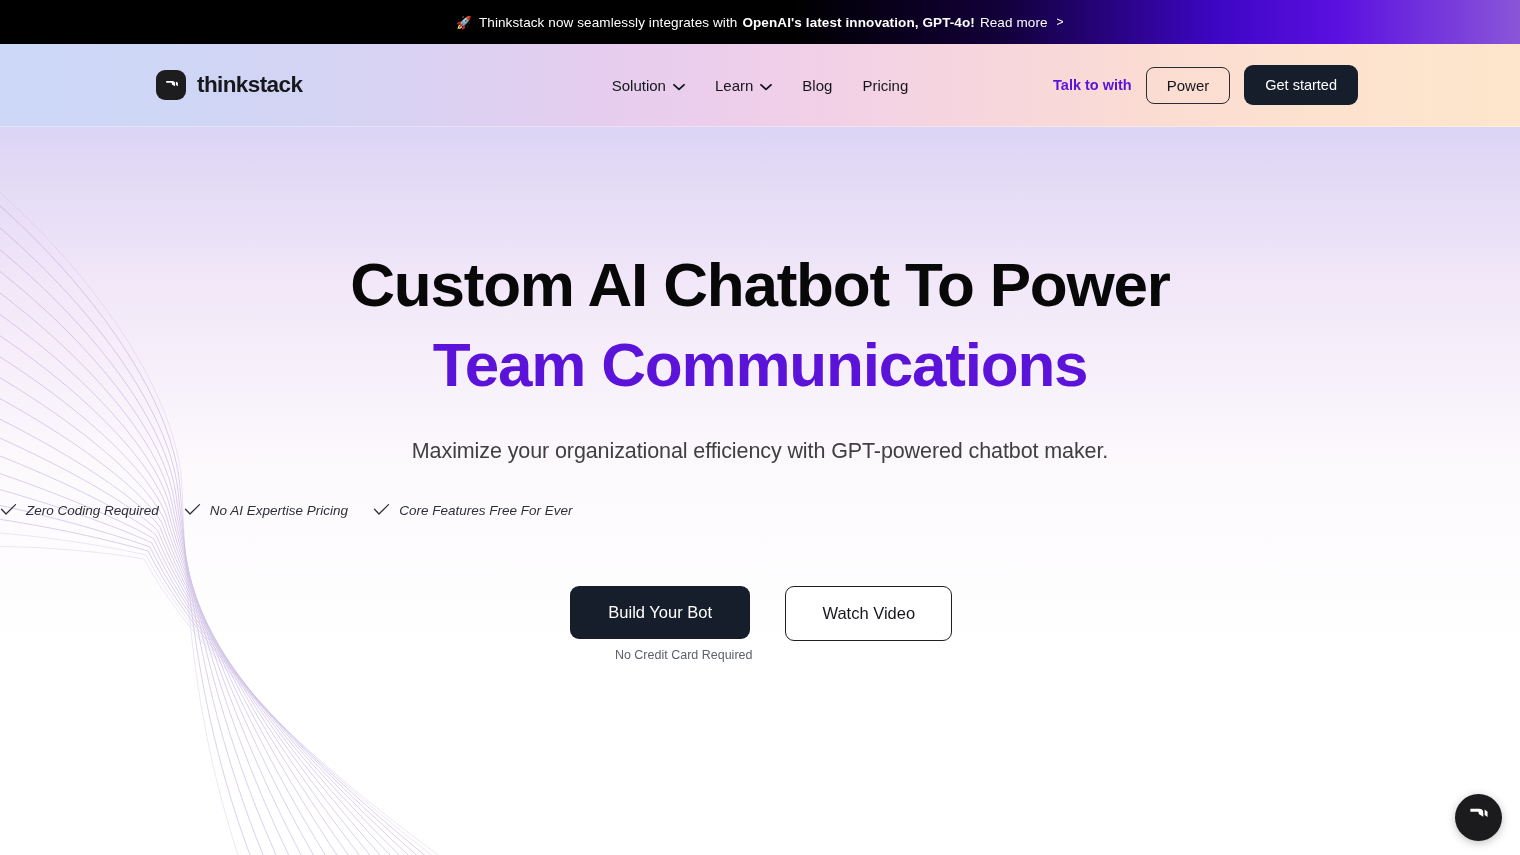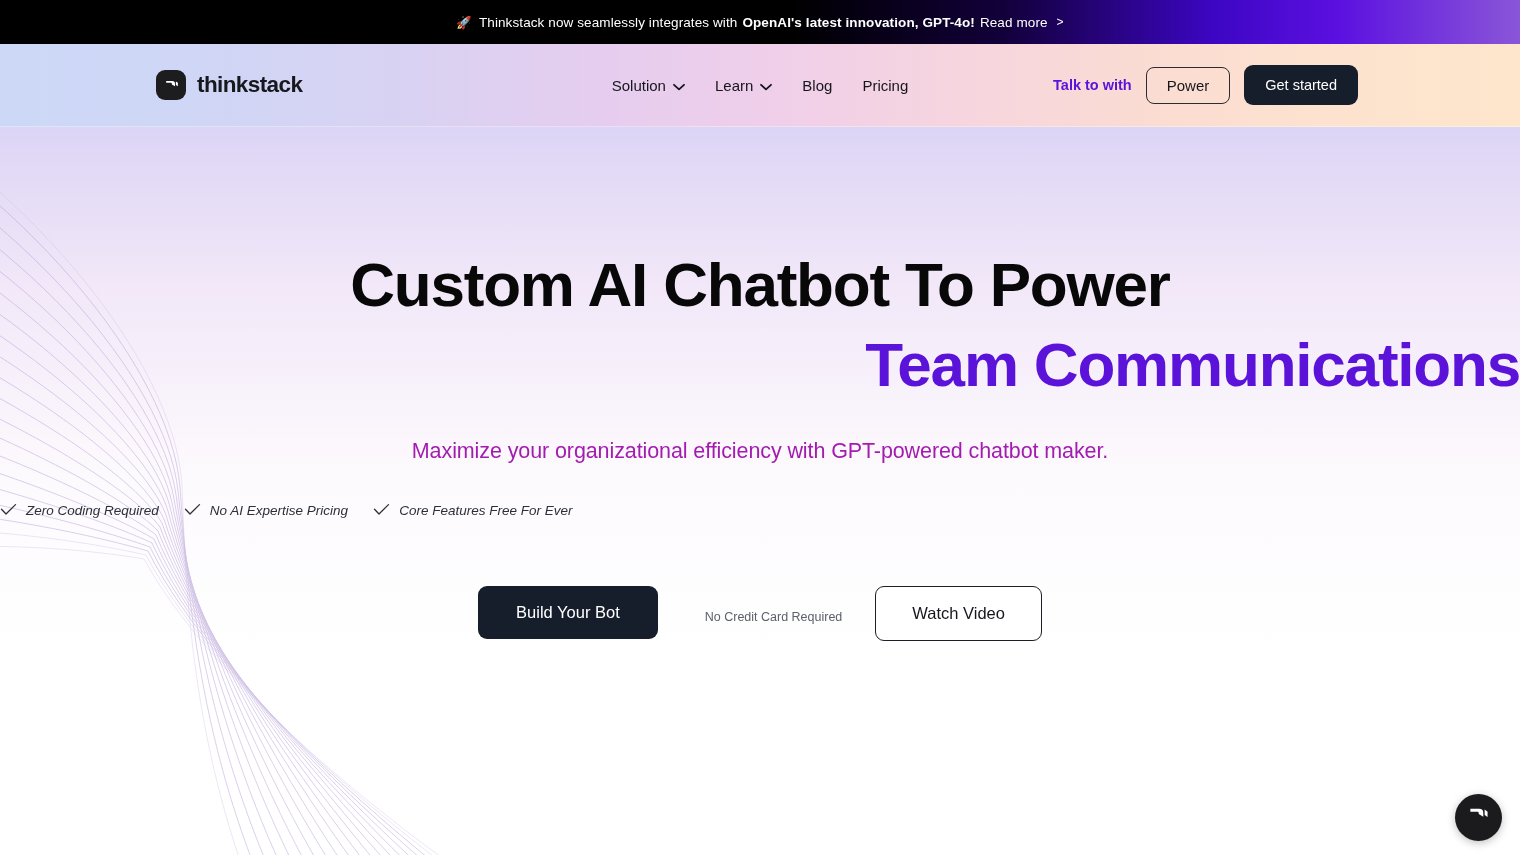--- a/index.html
+++ b/index.html
@@ -70,33 +70,33 @@
       linear-gradient(180deg, rgba(214,205,243,.85) 0%, rgba(231,213,243,.55) 22%, rgba(246,235,247,.25) 48%, rgba(255,255,255,0) 72%),
       #ffffff;
   }
   .swirl { position:absolute; left:-130px; top:-60px; width:760px; height:880px; opacity:.95; }
 
   .hero-content { position:relative; z-index:5; text-align:center; padding-top:118px; }
   .h1 {
     font-size:62px; font-weight:bold; color:#080808;
     letter-spacing:-1.2px; line-height:1.29;
   }
-  .h1 .accent { color:#5b12d9; display:block;text-align:right; }
+  .h1 .accent { color:#5b12d9; display:block; }
   .sub {
-    margin-top:34px; font-size:21.5px; color:#a21caf; font-weight:normal;
+    margin-top:34px; font-size:21.5px; color:#404040; font-weight:normal;
     letter-spacing:-.1px;
   }
   .features {
     margin-top:39px; display:flex; justify-content:flex-start; align-items:center; gap:25px;
   }
   .feature { display:flex; align-items:center; gap:9px; }
   .feature span { font-size:13.5px; font-style:italic; color:#2d3039; white-space:nowrap; }
 
   .ctas { margin-top:67px; display:flex; justify-content:center; align-items:flex-start; gap:33px; }
-  .cta-col { display:flex; align-items:center; }
+  .cta-col { display:flex; flex-direction:column; align-items:center; }
   .btn-build {
     background:#161d2b; color:#ffffff; border:none; border-radius:9px;
     font-size:16.5px; padding:17px 38px; cursor:pointer; white-space:nowrap;
   }
   .nocard { margin-top:9px; font-size:12.5px; color:#5c6069;margin-left:47px; }
   .btn-watch {
     background:#ffffff; color:#15171d; border:1px solid #1d1f26; border-radius:9px;
     font-size:16.5px; padding:17px 36px; cursor:pointer; white-space:nowrap;
   }
 

